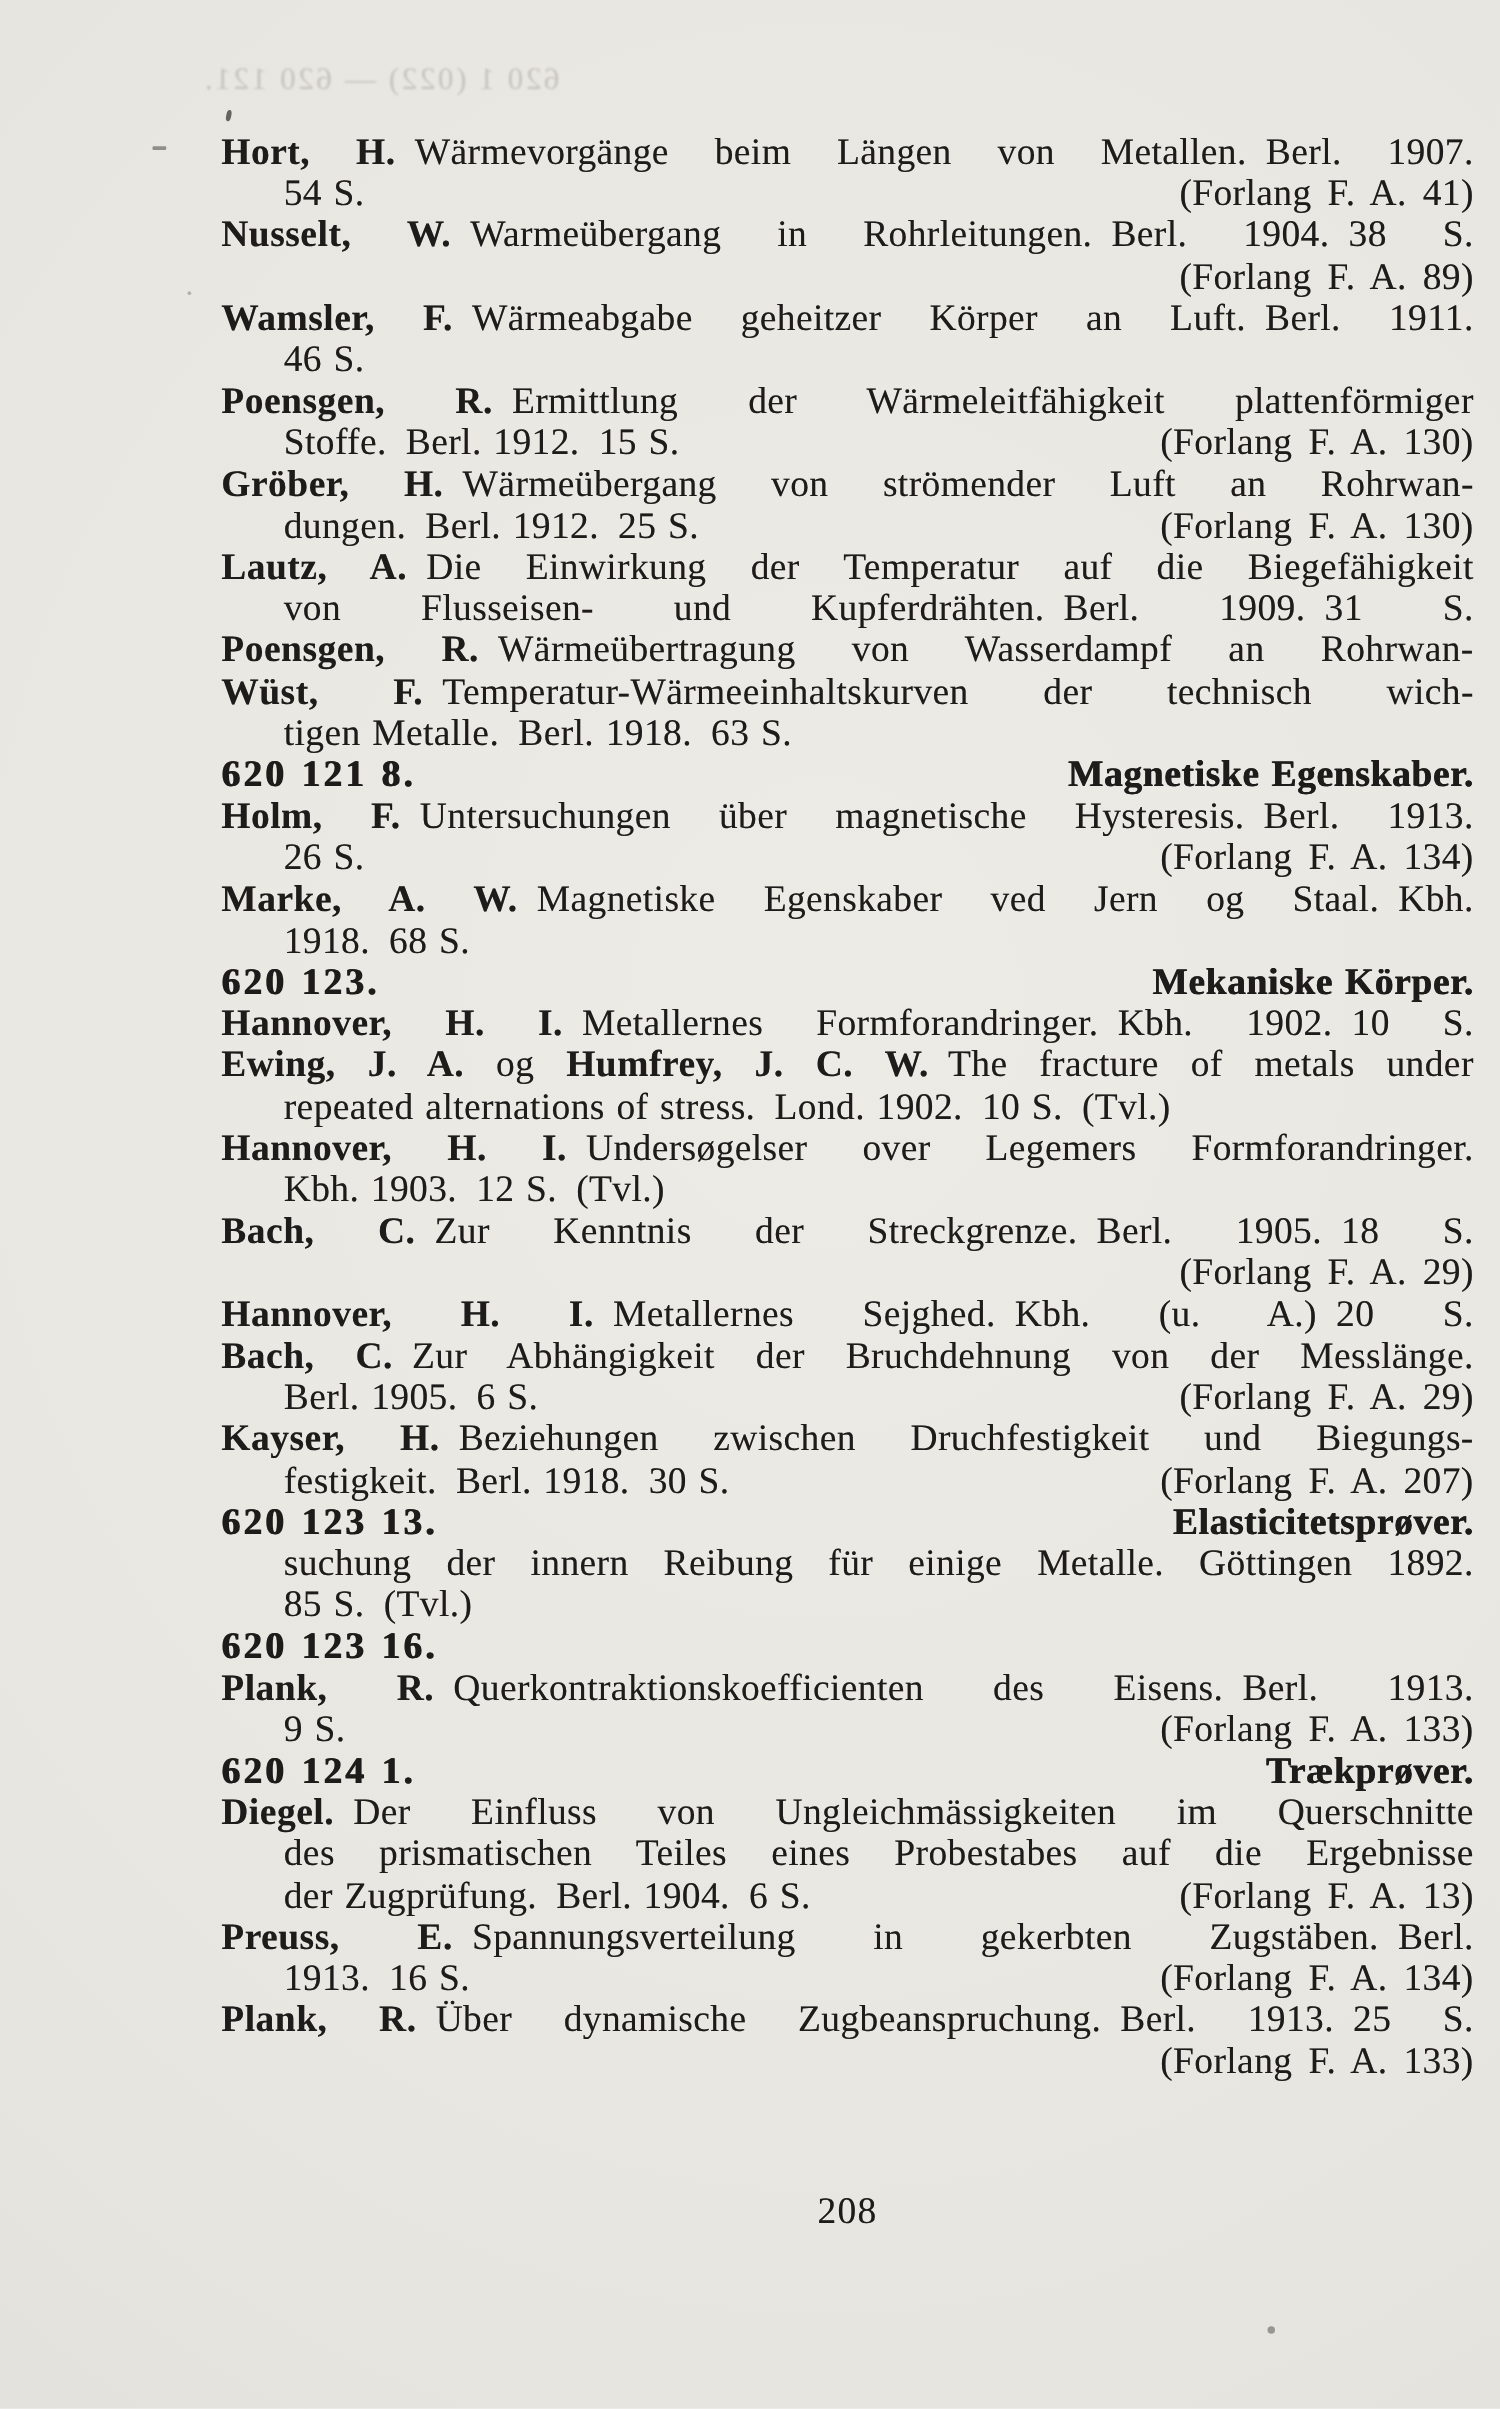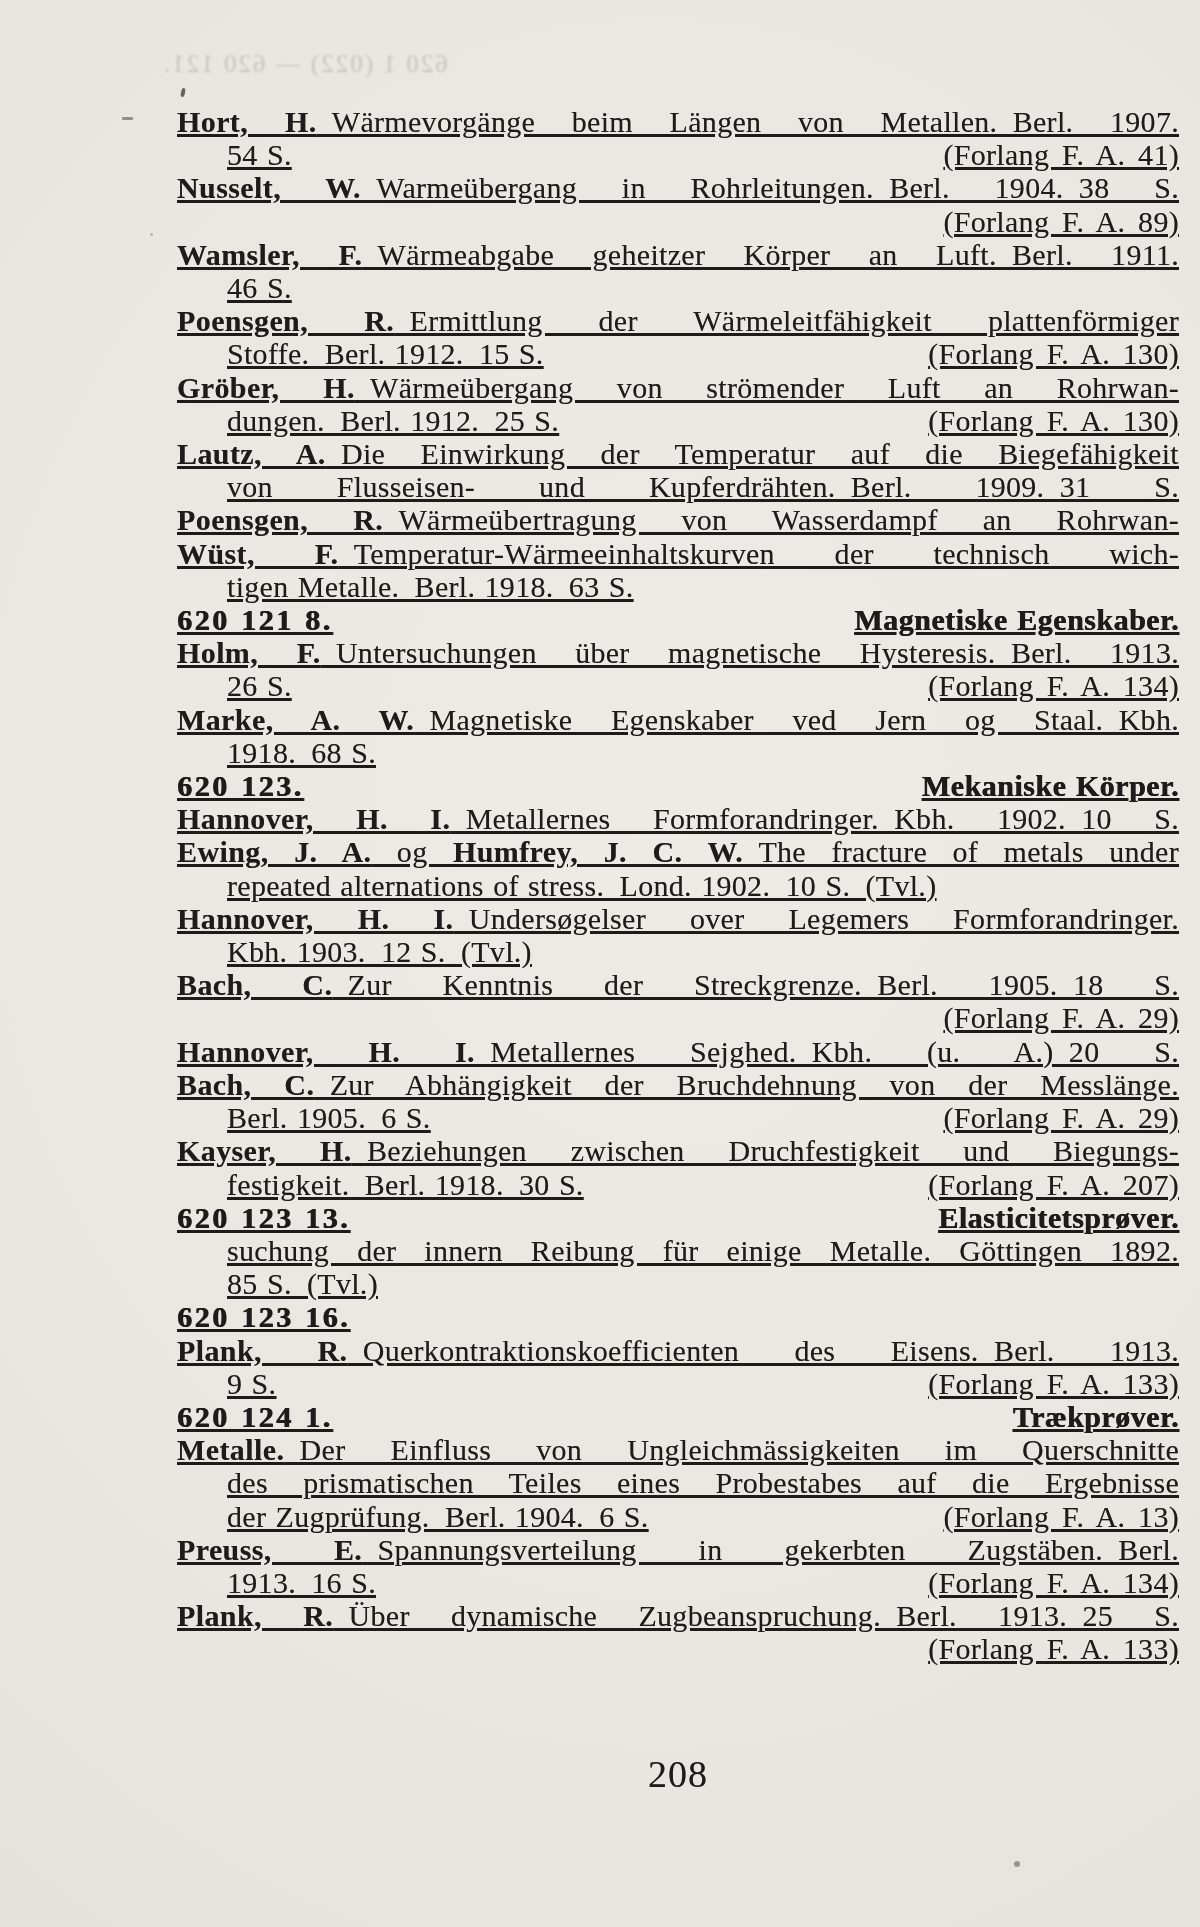--- a/index.html
+++ b/index.html
@@ -11,40 +11,40 @@
     font-family:"Liberation Serif","DejaVu Serif",serif;
     color:#1e1c1a;
     -webkit-font-smoothing:antialiased;
   }
   .column{
     position:absolute;left:177px;top:105px;width:1002px;
     font-size:30px;line-height:33.2px;
     letter-spacing:0.3px;word-spacing:1.5px;
     text-shadow:0 0 0.5px rgba(20,18,16,0.45);
   }
-  .ln{white-space:normal;text-decoration:underline;}
+  .ln{white-space:normal;}
   .ln.just{text-align:justify;text-align-last:justify;}
   .ln.ind{padding-left:50px;}
   .b{font-weight:700;letter-spacing:0.4px;}
   .ln.split{display:flex;justify-content:space-between;}
   .ln.split .lft{padding-left:50px;}
   .ln.split .rgt, .ln.right{word-spacing:5px;}
   .ln.right{text-align:right;}
   .ln.section{display:flex;justify-content:space-between;}
   .ln.section .num{
     font-weight:700;letter-spacing:2.5px;
     text-shadow:0.7px 0 currentColor, 0 0 0.5px rgba(20,18,16,0.5);
   }
   .ln.section .ttl{
     font-weight:700;letter-spacing:0.5px;
     text-shadow:0.5px 0 currentColor, 0 0 0.5px rgba(20,18,16,0.5);
   }
   .pagenum{
     position:absolute;left:177px;top:1752px;width:1002px;
-    text-align:center;font-size:38px;letter-spacing:1px;
+    text-align:center;font-size:30px;letter-spacing:1px;
     text-shadow:0 0 0.5px rgba(20,18,16,0.45);
   }
   .bleed{
     position:absolute;left:162px;top:50px;
     font-size:25px;color:#a8a69e;opacity:0.55;
     transform:scaleX(-1);filter:blur(0.9px);
     letter-spacing:2px;white-space:nowrap;
   }
   .speck{position:absolute;background:#3a3834;border-radius:50%;}
   .speck.s1{left:181px;top:88px;width:4px;height:9px;border-radius:2px/4px;opacity:.75;transform:rotate(12deg);}
@@ -128,21 +128,21 @@
     </div>
     <div class="ln just"><span class="b">Plank, R.</span><span> Querkontraktionskoefficienten des Eisens. Berl. 1913.</span></div>
     <div class="ln split">
       <span class="lft">9 S.</span>
       <span class="rgt">(Forlang F. A. 133)</span>
     </div>
     <div class="ln section">
       <span class="num">620 124 1.</span>
       <span class="ttl">Trækprøver.</span>
     </div>
-    <div class="ln just"><span class="b">Metalle.</span><span> Der Einfluss von Ungleichmässigkeiten im Querschnitte</span></div>
+    <div class="ln just"><span class="b">Diegel.</span><span> Der Einfluss von Ungleichmässigkeiten im Querschnitte</span></div>
     <div class="ln ind just"><span>des prismatischen Teiles eines Probestabes auf die Ergebnisse</span></div>
     <div class="ln split">
       <span class="lft">der Zugprüfung. Berl. 1904. 6 S.</span>
       <span class="rgt">(Forlang F. A. 13)</span>
     </div>
     <div class="ln just"><span class="b">Preuss, E.</span><span> Spannungsverteilung in gekerbten Zugstäben. Berl.</span></div>
     <div class="ln split">
       <span class="lft">1913. 16 S.</span>
       <span class="rgt">(Forlang F. A. 134)</span>
     </div>

